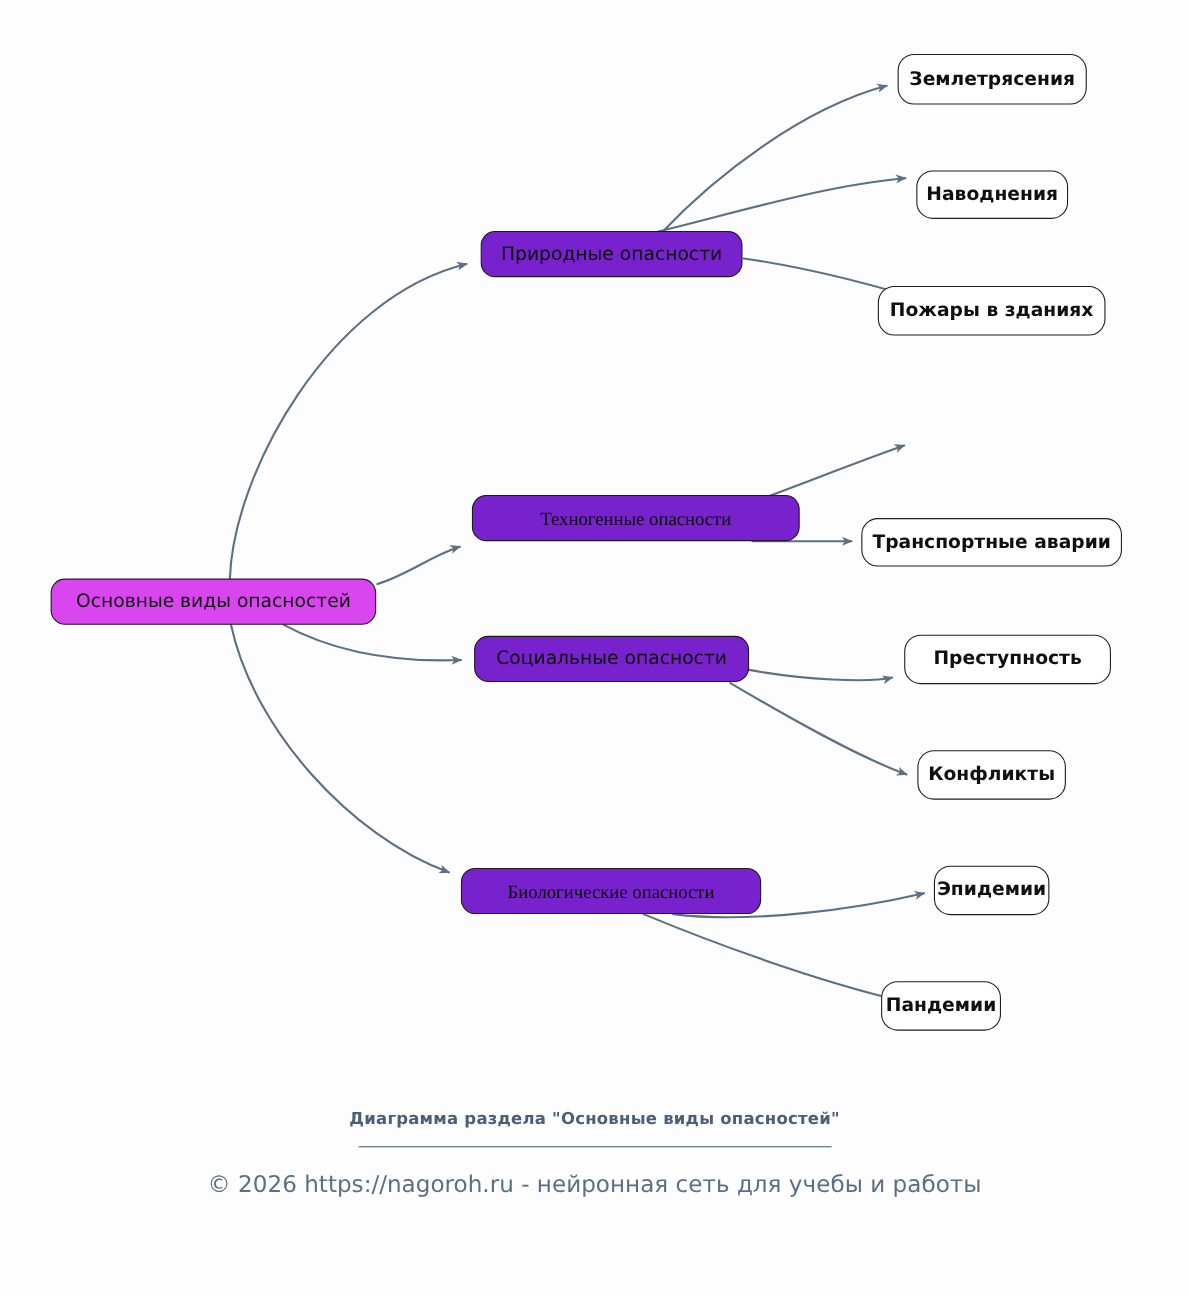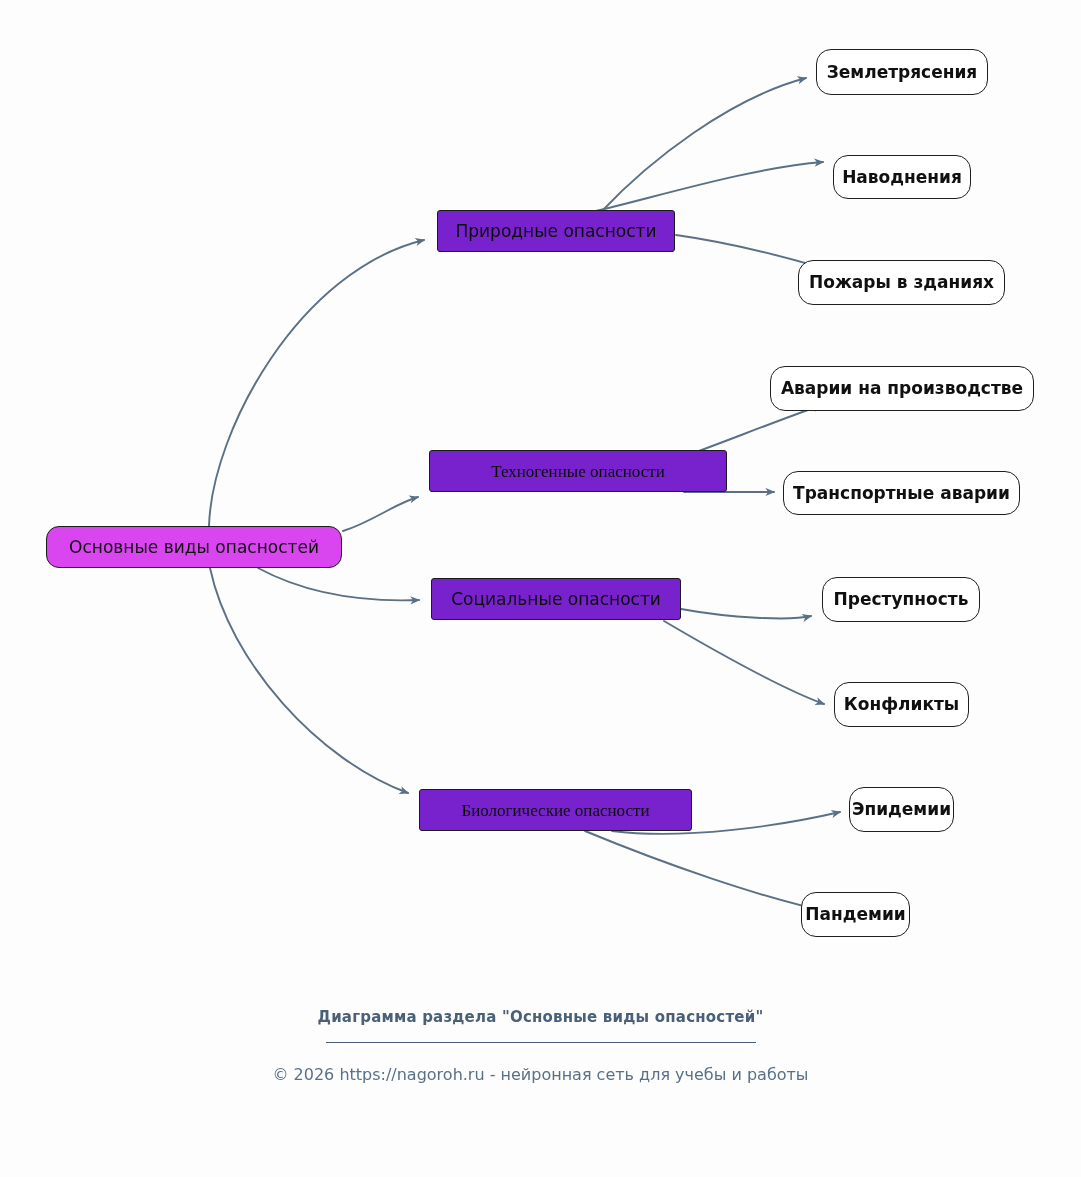--- a/index.html
+++ b/index.html
@@ -44,21 +44,21 @@
   .node-root {
     background: #d946ef;
     border: 1.6px solid #1b1b1b;
     border-radius: 13px;
     color: #101010;
     font-size: 17px;
   }
   .node-cat {
     background: #7722cc;
     border: 1.6px solid #1b1b1b;
-    border-radius: 3px;
+    border-radius: 13px;
     color: #0c0c0c;
     font-size: 17px;
   }
   .node-leaf {
     background: #ffffff;
     border: 1.6px solid #1f1f1f;
     border-radius: 15px;
     color: #101010;
     font-size: 17px;
     font-weight: bold;
@@ -81,21 +81,21 @@
     letter-spacing: 0.2px;
   }
   #footer-divider {
     width: 430px;
     height: 0;
     margin: 16px auto 0 auto;
     border-top: 1.4px solid #4a6079;
   }
   #footer-copyright {
     margin-top: 22px;
-    font-size: 16px;
+    font-size: 21px;
     color: #5a7089;
   }
 </style>
 </head>
 <body>
 
 <div id="canvas">
 
   <svg id="edge-layer" viewBox="0 0 1081 1177">
     <defs>
@@ -133,31 +133,28 @@
   <div class="node node-leaf" style="left:833px;top:155px;width:138px;height:44px;">
     <span class="node-label">Наводнения</span>
   </div>
   <div class="node node-leaf" style="left:798px;top:260px;width:207px;height:45px;">
     <span class="node-label">Пожары в зданиях</span>
   </div>
 
   <div class="node node-cat" style="left:429px;top:450px;width:298px;height:42px;font-family:Liberation Serif, serif;">
     <span class="node-label">Техногенные опасности</span>
   </div>
-  <div class="node node-leaf" style="left:770px;top:366px;width:264px;height:45px;">
-    <span class="node-label">Аварии на производстве</span>
-  </div>
   <div class="node node-leaf" style="left:783px;top:471px;width:237px;height:44px;">
     <span class="node-label">Транспортные аварии</span>
   </div>
 
   <div class="node node-cat" style="left:431px;top:578px;width:250px;height:42px;">
     <span class="node-label">Социальные опасности</span>
   </div>
-  <div class="node node-leaf" style="left:822px;top:577px;width:158px;height:45px;">
+  <div class="node node-leaf" style="left:822px;top:577px;width:188px;height:45px;">
     <span class="node-label">Преступность</span>
   </div>
   <div class="node node-leaf" style="left:834px;top:682px;width:135px;height:45px;">
     <span class="node-label">Конфликты</span>
   </div>
 
   <div class="node node-cat" style="left:419px;top:789px;width:273px;height:42px;font-family:Liberation Serif, serif;">
     <span class="node-label">Биологические опасности</span>
   </div>
   <div class="node node-leaf" style="left:849px;top:787px;width:105px;height:45px;">

